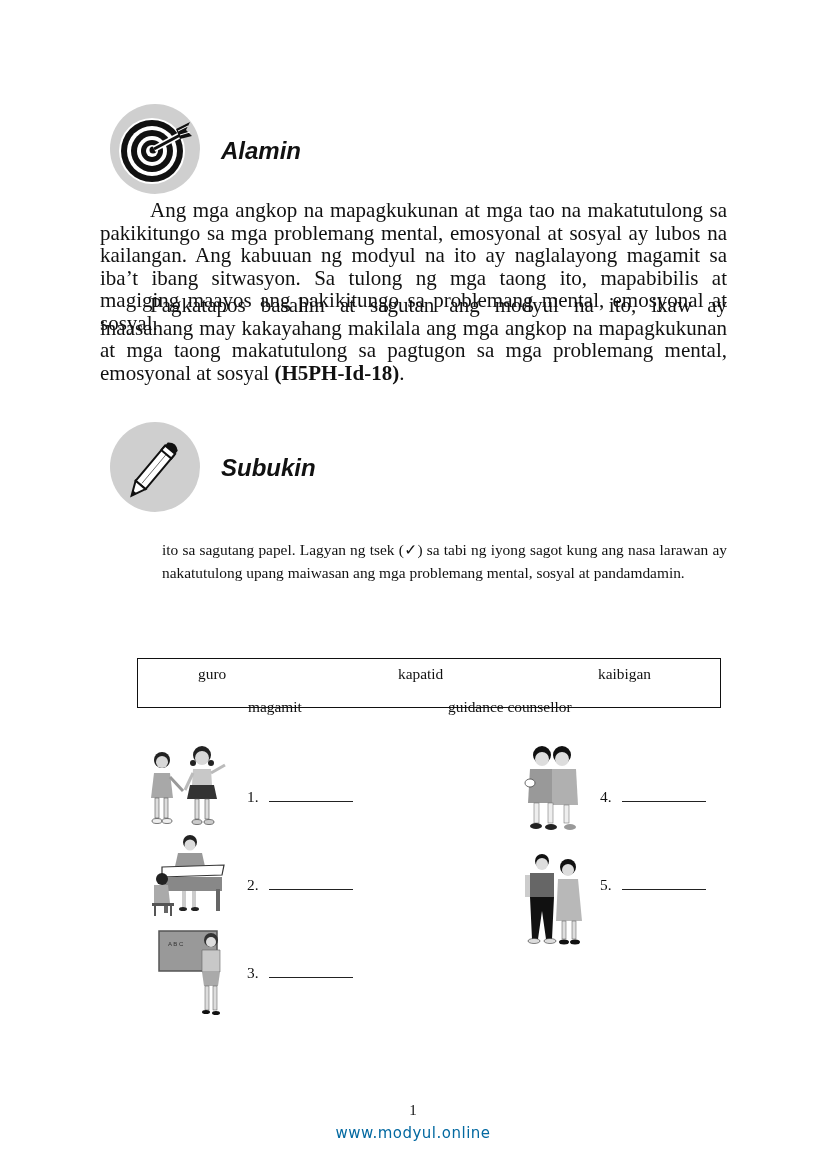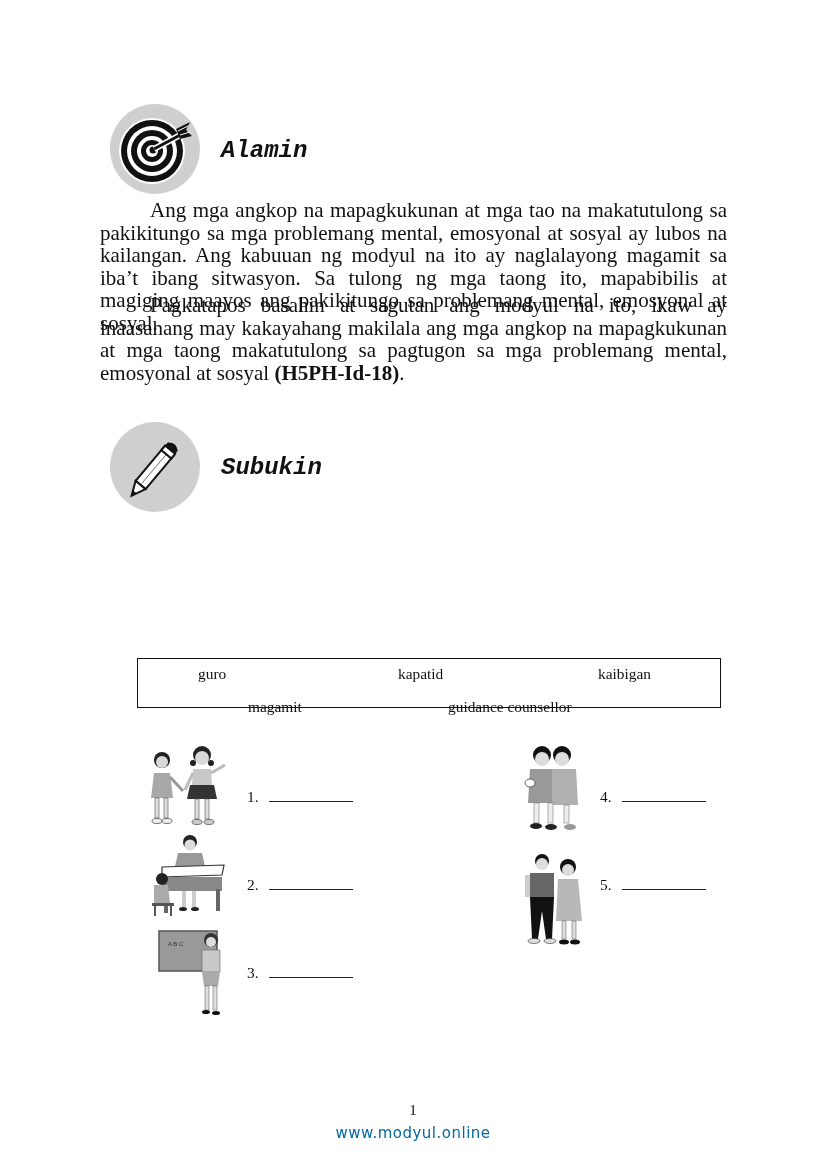--- a/index.html
+++ b/index.html
@@ -20,21 +20,21 @@
     .section-icon {
       position: absolute;
       width: 90px;
       height: 90px;
       border-radius: 50%;
       background: #cfcfcf;
     }
     .section-icon svg { position: absolute; left: 0; top: 0; }
     .section-title {
       position: absolute;
-      font-family: Liberation Mono, monospace;
+      font-family: Liberation Sans, sans-serif;
       font-weight: bold;
       font-style: italic;
       font-size: 24px;
       color: #111;
     }
 
     
     .para {
       position: absolute;
       left: 100px;
@@ -144,20 +144,21 @@
       <rect x="62" y="39" width="6" height="13" fill="#fff" stroke="#111" stroke-width="2"></rect>
       <path d="M68 39 L72 39 Q78 45.5 72 52 L68 52 Z" fill="#111"></path>
       <path d="M22 39 L8 45.5 L22 52 Z" fill="#fff" stroke="#111" stroke-width="2"></path>
       <path d="M8 45.5 L13 43 L13 48 Z" fill="#111"></path>
     </g>
   </svg>
 </div>
 <div class="section-title" style="left:221px; top:454px;">Subukin</div>
 
 <div class="instruction" style="top:539px;">
+  <span class="rest">ito sa sagutang papel. Lagyan ng tsek (✓) sa tabi ng iyong sagot kung ang nasa larawan ay nakatutulong upang maiwasan ang mga problemang mental, sosyal at pandamdamin.</span>
 </div>
 
 <div class="word-box">
   <span style="left:60px; top:6px;">guro</span>
   <span style="left:260px; top:6px;">kapatid</span>
   <span style="left:460px; top:6px;">kaibigan</span>
   <span style="left:110px; top:39px;">magamit</span>
   <span style="left:310px; top:39px;">guidance counsellor</span>
 </div>
 

